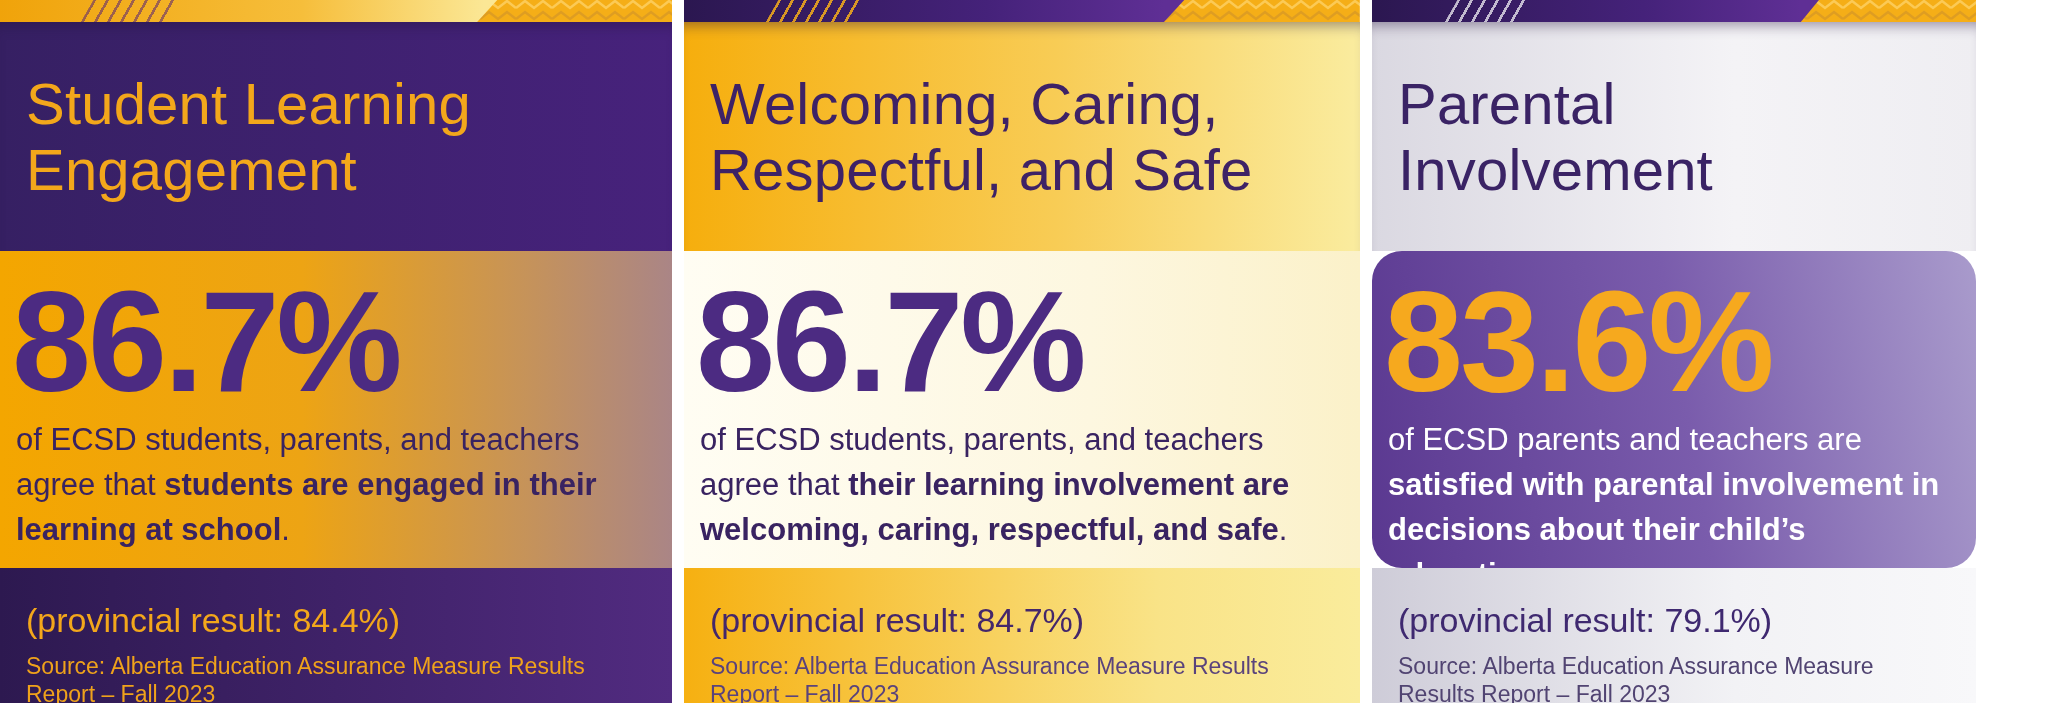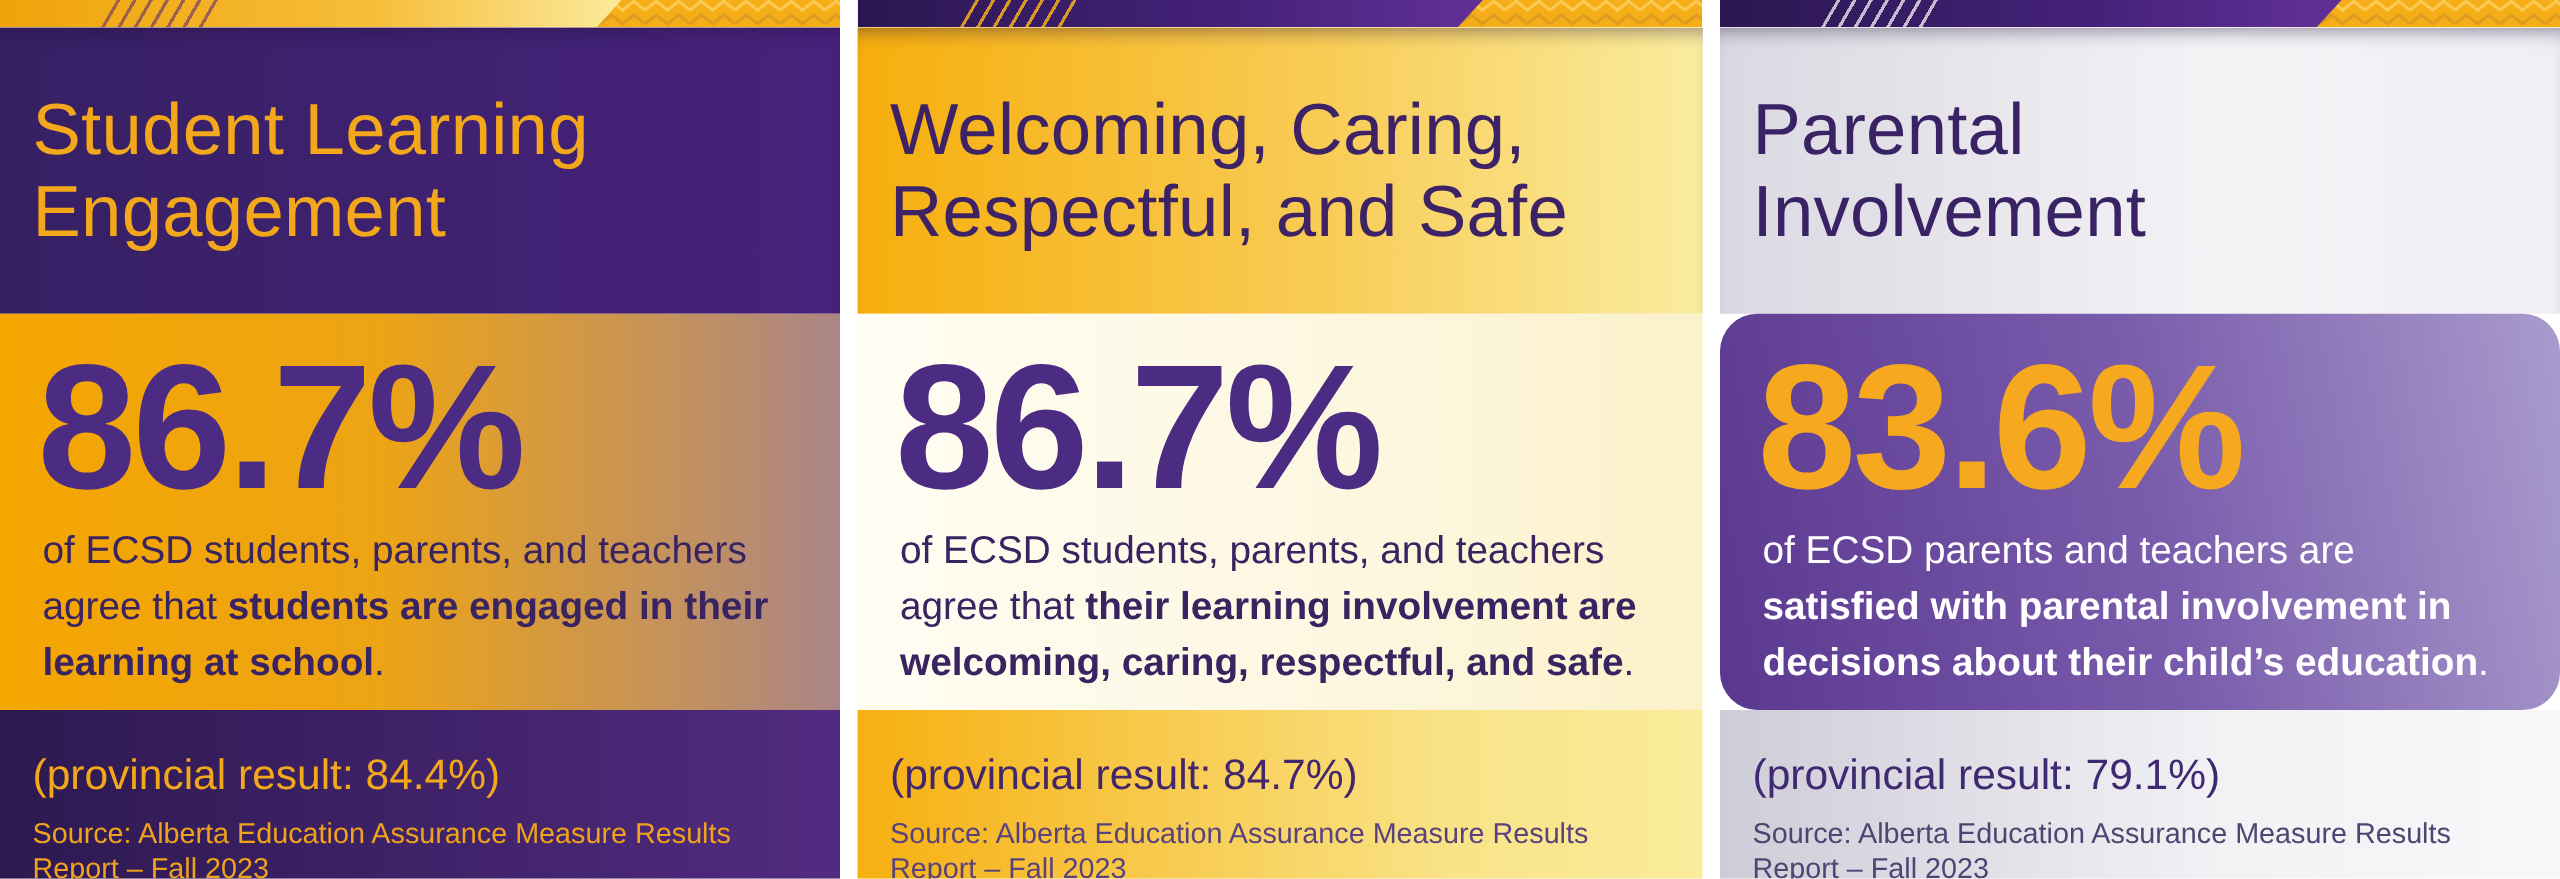--- a/index.html
+++ b/index.html
@@ -1,21 +1,21 @@
 <!DOCTYPE html>
 <html><head>
 <meta charset="utf-8">
 <style>
   html,body{margin:0;padding:0;background:#ffffff;}
   .wrap{
     width:2048px;height:703px;display:flex;column-gap:12px;background:#ffffff;
-    font-family:"Liberation Sans","DejaVu Sans",sans-serif;overflow:hidden;justify-content:space-between;
+    font-family:"Liberation Sans","DejaVu Sans",sans-serif;overflow:hidden;
   }
   .panel{position:relative;display:flex;flex-direction:column;height:703px;}
-  .p1{width:672px;} .p2{width:676px;} .p3{width:672px;}
+  .p1{width:672px;} .p2{width:676px;} .p3{width:604px;}
 
   
   .band{position:relative;height:22px;flex:0 0 22px;overflow:hidden;}
   .band svg.chev{position:absolute;right:0;top:0;height:22px;width:34%;}
   .band .solid{position:absolute;inset:0;clip-path:polygon(0 0,74% 0,71% 100%,0 100%);}
   .p1 .solid{background:linear-gradient(90deg,#F0A30A 0%,#F6BE3B 45%,#FBE795 72%,#FBE795 100%);}
   .p2 .solid,.p3 .solid{background:linear-gradient(90deg,#2B1750 0%,#45227A 45%,#5F2F95 71%,#5F2F95 100%);}
   .stripes{position:absolute;top:0;left:13%;width:12.5%;height:22px;transform:skewX(-30deg);}
   .p1 .stripes{background:repeating-linear-gradient(90deg,rgba(99,45,110,.60) 0 3px,rgba(0,0,0,0) 3px 13px);}
   .p2 .stripes{background:repeating-linear-gradient(90deg,rgba(245,173,26,.85) 0 3px,rgba(0,0,0,0) 3px 13px);}
@@ -26,21 +26,21 @@
         box-shadow:inset 0 12px 14px -9px rgba(35,18,60,.45);}
   .p1 .head{background:linear-gradient(90deg,#362063,#47227C);}
   .p2 .head{background:linear-gradient(90deg,#F6AE0D 0%,#F8CC55 55%,#FAEC9F 100%);}
   .p3 .head{background:linear-gradient(90deg,#DAD8E1 0%,#F4F3F6 60%,#EFEEF2 100%);}
   .title{margin:0;font-size:58px;line-height:66px;font-weight:400;letter-spacing:.2px;}
   .p1 .title{color:#F3A71B;}
   .p2 .title{color:#3E2266;}
   .p3 .title{color:#3A2365;}
 
   
-  .stat{height:297px;flex:0 0 297px;padding:20px 34px 0;}
+  .stat{height:297px;flex:0 0 297px;padding:20px 16px 0;}
   .p1 .stat{background:linear-gradient(90deg,#F4A600 0%,#EDA414 45%,#C69359 78%,#AA8586 100%);}
   .p2 .stat{background:linear-gradient(90deg,#FFFDF3 0%,#FDF7E0 60%,#FBF1C9 100%);}
   .p3 .stat{background:linear-gradient(80deg,#5A3890 0%,#7A5CAC 52%,#A99BCC 100%);border-radius:30px;}
   .pct{font-size:142px;font-weight:700;line-height:1;letter-spacing:-3px;margin:0 0 4px -4px;}
   .p1 .pct,.p2 .pct{color:#4C2B82;}
   .p3 .pct{color:#F6A91E;}
   .desc{margin:0;font-size:31px;line-height:45px;font-weight:400;max-width:624px;}
   .p1 .desc,.p2 .desc{color:#392361;}
   .p3 .desc{color:#FFFFFF;}
   .desc strong{font-weight:700;}

